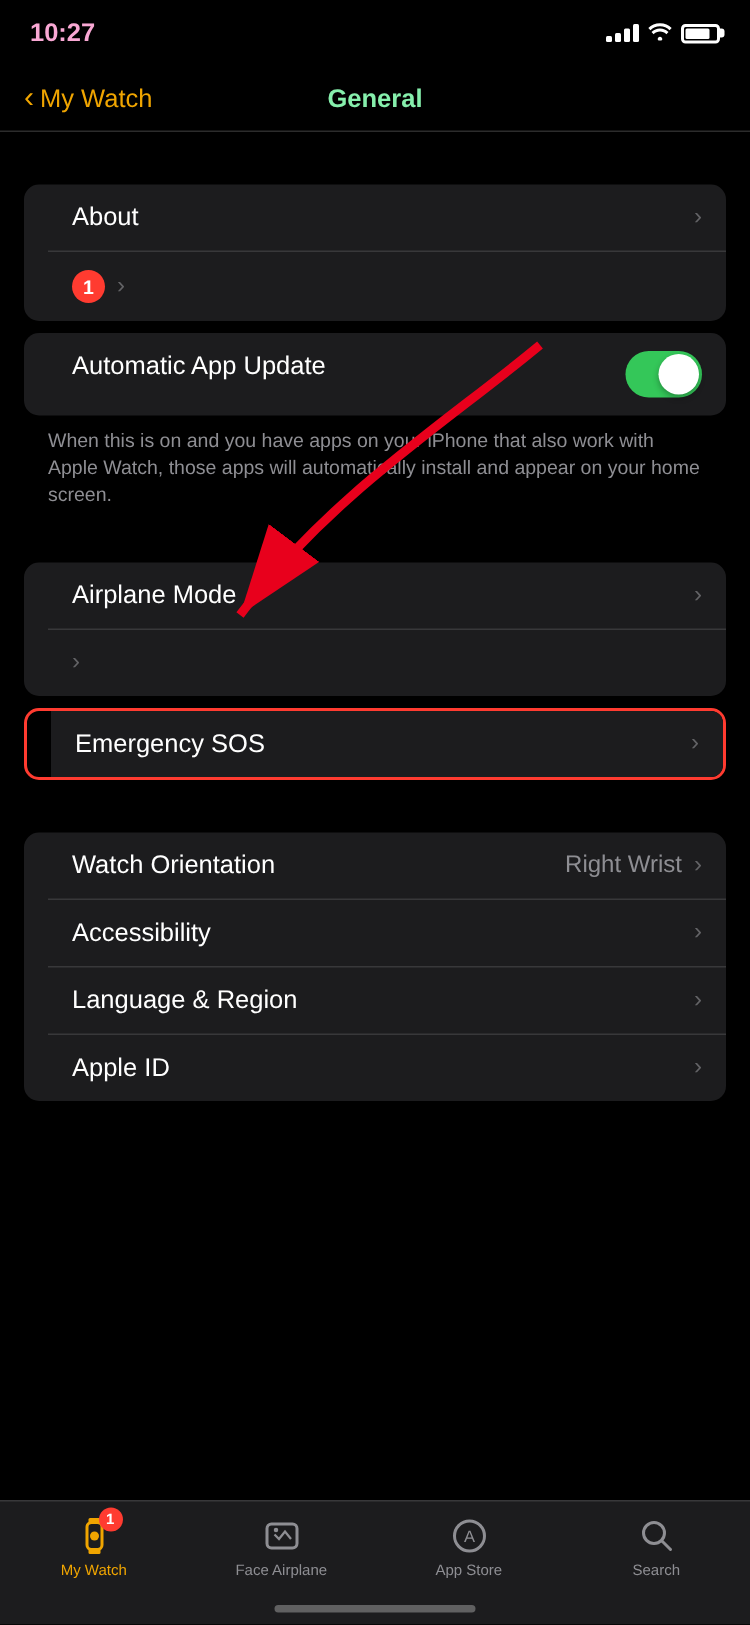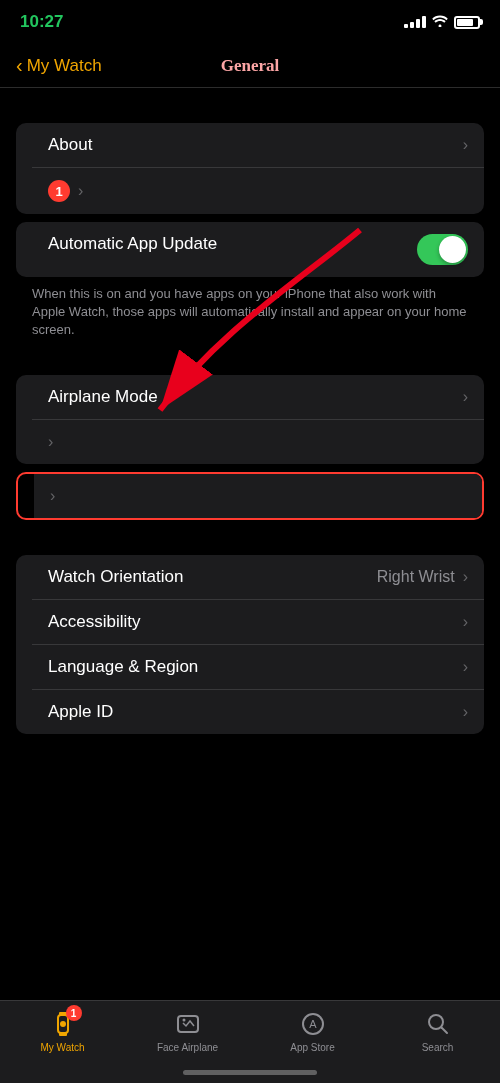--- a/index.html
+++ b/index.html
@@ -17,21 +17,21 @@
     .status-bar {
       height: 44px;
       display: flex;
       align-items: center;
       justify-content: space-between;
       padding: 0 20px;
     }
     .status-time {
       font-size: 17px;
       font-weight: 600;
-      color: #22c55e;
+      color: #f9a8d4;
     }
     .status-icons {
       display: flex;
       align-items: center;
       gap: 6px;
     }
     .signal-icon { display: flex; align-items: flex-end; gap: 2px; }
     .signal-bar {
       background: #fff;
       width: 4px;
@@ -86,22 +86,21 @@
       cursor: pointer;
     }
     .header-back-chevron {
       font-size: 20px;
       line-height: 1;
       margin-top: -1px;
     }
     .header-title {
       font-size: 17px;
       font-weight: 600;
-      color: #fca5a5;
-      font-family: Liberation Serif, serif;
+      color: #86efac;
     }
 
     
     .content {
       flex: 1;
       overflow-y: auto;
       padding-bottom: 83px;
     }
 
     
@@ -339,20 +338,21 @@
         <div class="list-item-right">
           <span class="chevron">›</span>
         </div>
       </div>
     </div>
   </div>
 
   <div style="margin-top: 8px;">
     <div class="emergency-highlight">
       <div class="list-item" style="border-bottom: none; background: #1c1c1e;">
+        <span class="list-item-label">Emergency SOS</span>
         <div class="list-item-right">
           <span class="chevron">›</span>
         </div>
       </div>
     </div>
   </div>
 
   <div class="section">
     <div class="list-group">
       <div class="list-item">

